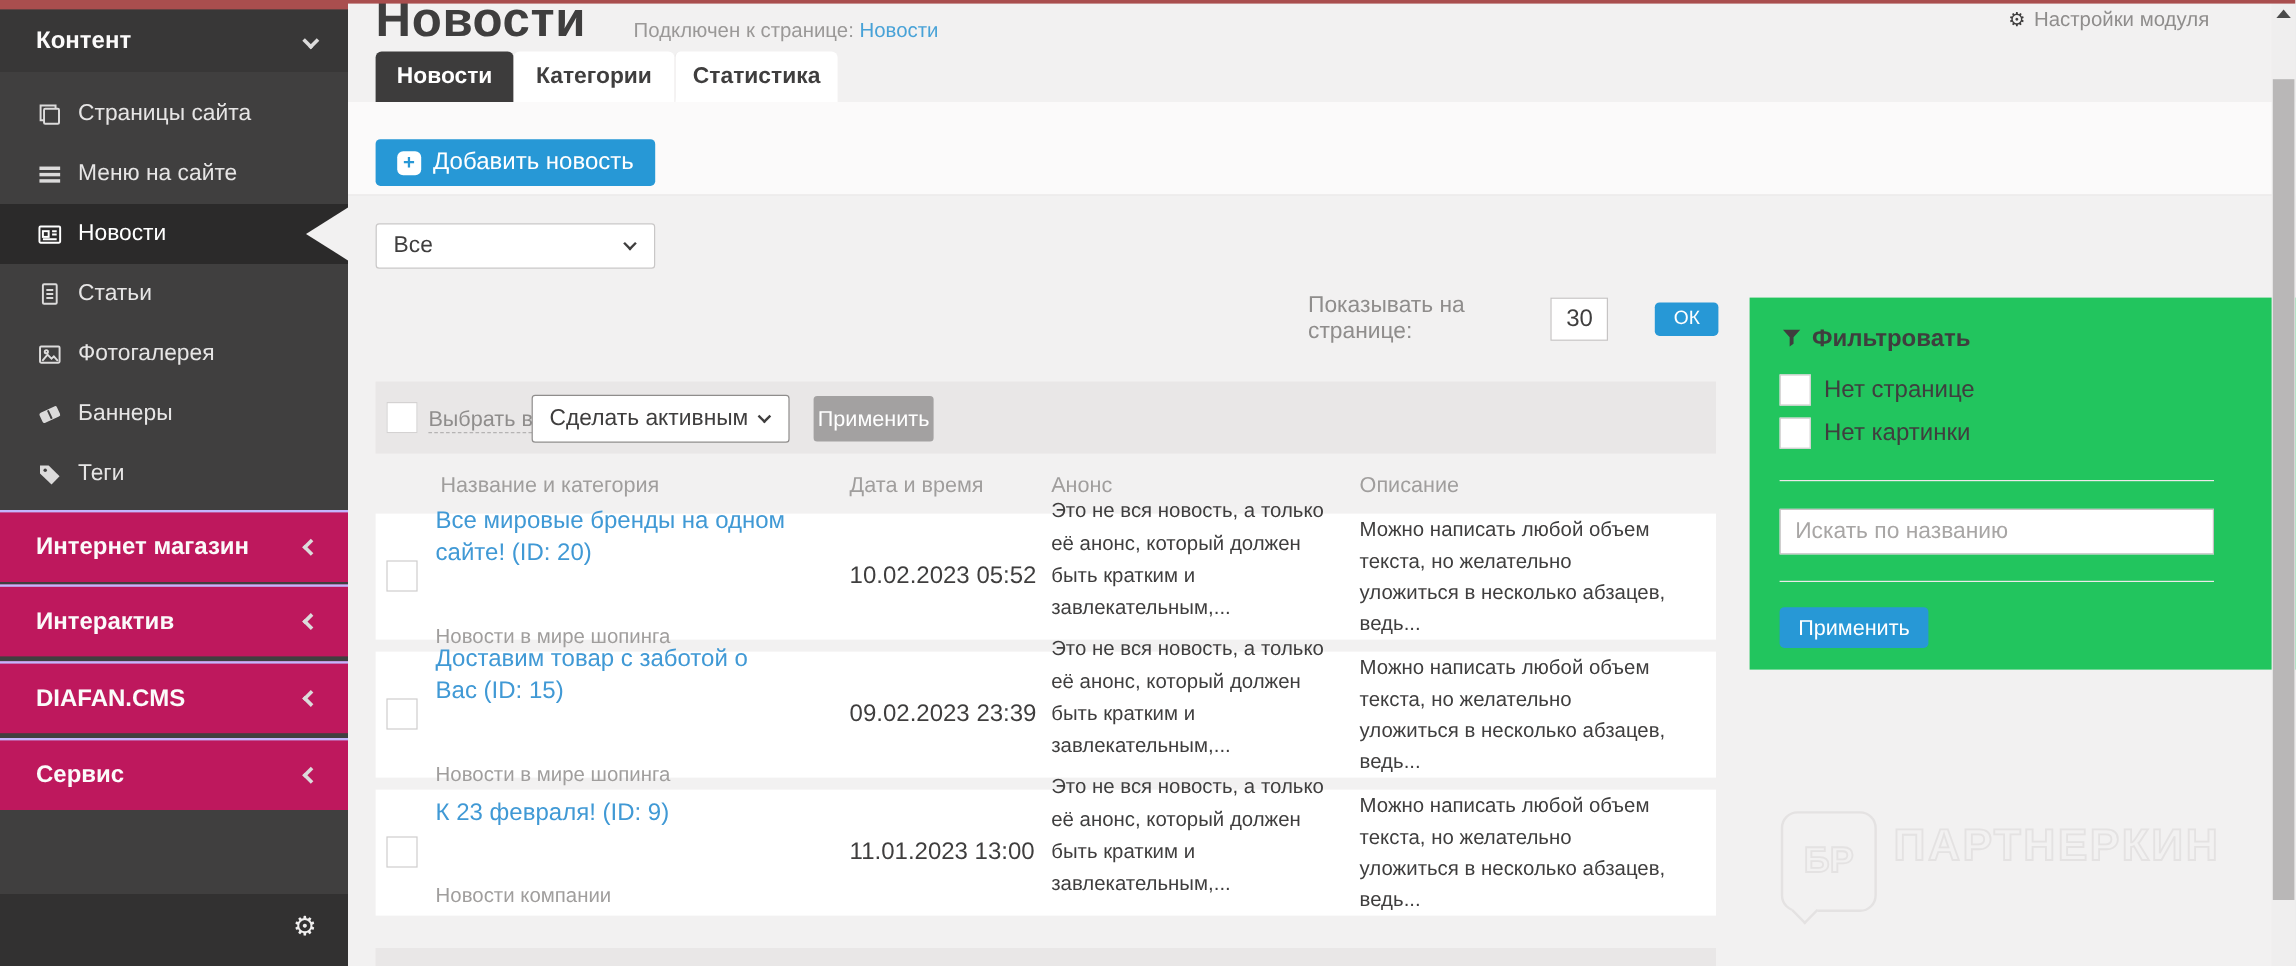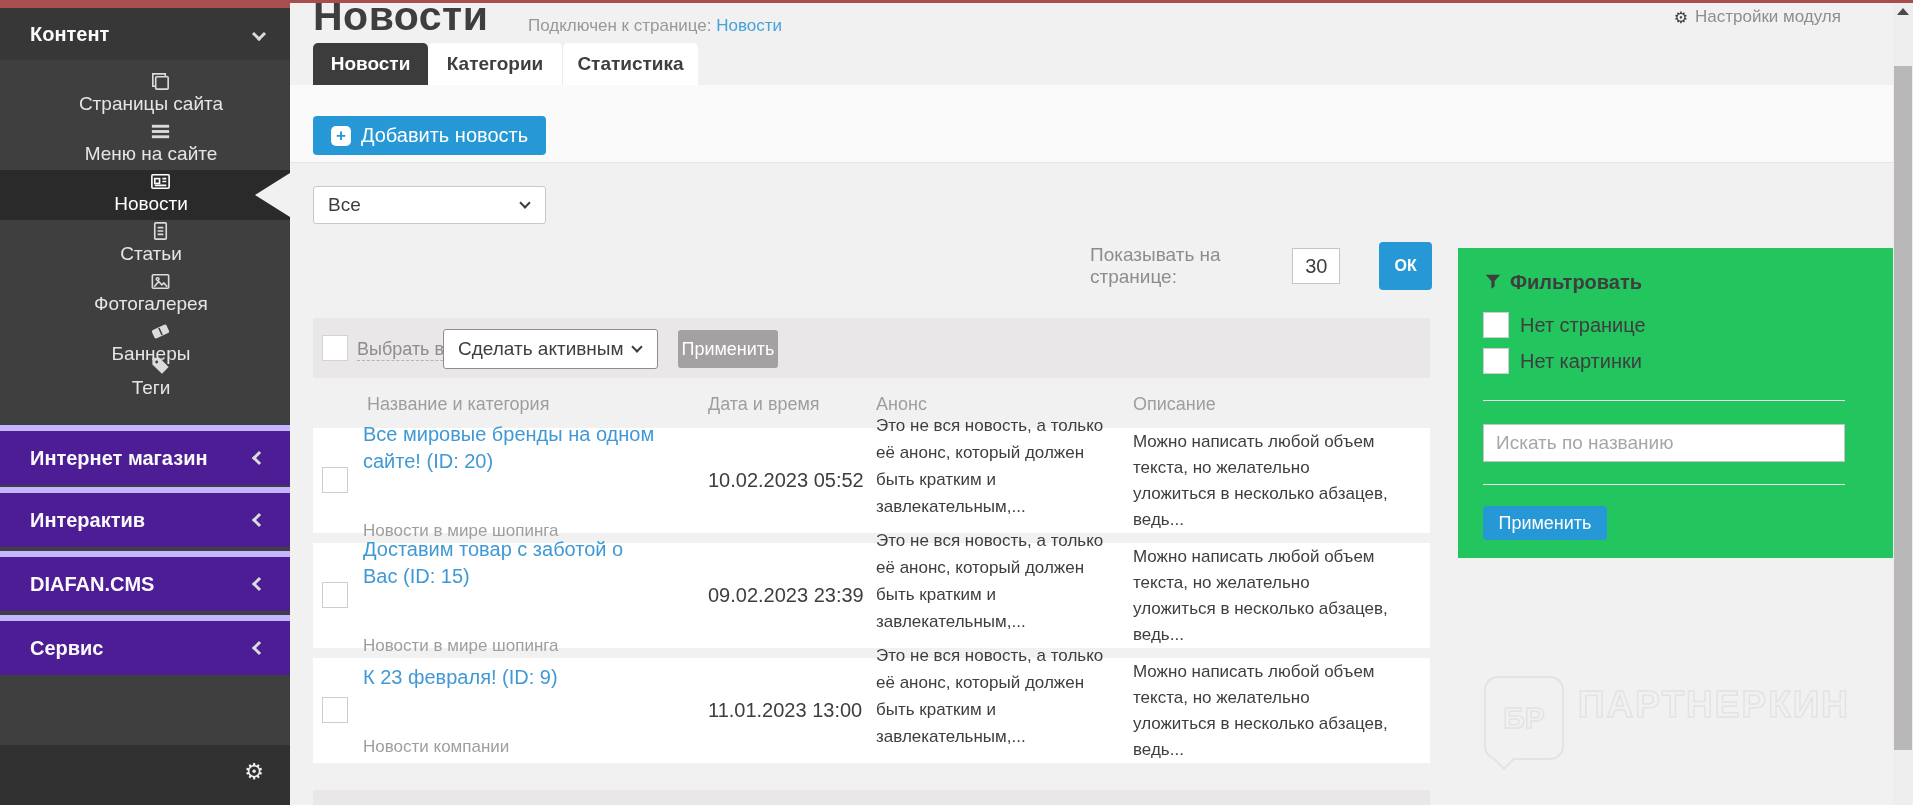--- a/index.html
+++ b/index.html
@@ -8,24 +8,24 @@
     position:relative; width:1913px; height:805px; overflow:hidden;
     background:#f2f1f1; font-family:"Liberation Sans", sans-serif; color:#3f3e3e;
   }
   
   .red-line { position:absolute; left:0; top:0; width:1913px; height:3px; background:#a94e4e; z-index:60; }
 
   
   .sidebar { position:absolute; left:0; top:0; width:290px; height:805px; background:#403f3f; z-index:40; }
   .sidebar .red-cap { position:absolute; left:0; top:0; width:290px; height:8px; background:#a94e4e; }
   .sb-row { position:absolute; left:0; width:290px; display:flex; align-items:center; cursor:pointer; }
-  .sb-section { height:60px; background:#4c1d95; border-top:6px solid #c4b5fd; }
+  .sb-section { height:60px; background:#be185d; border-top:2px solid #c4b5fd; }
   .sb-section .lbl { font-size:20px; font-weight:bold; color:#fbfafa; margin-left:30px; }
   .sb-head { height:52px; background:#383737; }
-  .sb-item { height:50px;flex-direction:column; }
+  .sb-item { height:50px; }
   .sb-item .lbl { font-size:19px; color:#e6e5e5; margin-left:12px; }
   .sb-item .ico { width:23px; height:23px; margin-left:30px; flex:0 0 auto; display:flex; align-items:center; justify-content:center; }
   .sb-item.active { background:#2b2a2a; }
   .sb-item.active .notch {
     position:absolute; right:0; top:50%; margin-top:-22px; width:0; height:0;
     border-top:22px solid transparent; border-bottom:22px solid transparent; border-right:35px solid #f2f1f1;
   }
   .chev { display:inline-block; width:10px; height:10px; border-right:3px solid #dcdbdb; border-bottom:3px solid #dcdbdb; }
   .chev.down { transform:rotate(45deg); }
   .chev.left { transform:rotate(135deg); }
@@ -55,21 +55,21 @@
   .plus-box { width:20px; height:20px; background:#fff; border-radius:5px; color:#2798d6; font-size:17px; font-weight:bold; line-height:20px; text-align:center; }
   .select { background:#fff; border:1px solid #c9c7c7; border-radius:3px; position:relative; display:flex; align-items:center; cursor:pointer; }
   .select .val { margin-left:14px; font-size:19px; color:#3f3e3e; }
   .select .chev { width:8px; height:8px; border-width:2px; border-color:#3f3e3e; position:absolute; right:16px; top:50%; margin-top:-6px; }
   .all-select { position:absolute; left:313px; top:186px; width:233px; height:38px; }
 
   
   .per-page { position:absolute; left:1090px; top:248px; width:342px; height:36px; display:flex; align-items:center; justify-content:flex-end; gap:13px; }
   .per-page .lbl { font-size:19px; color:#8f8d8c; }
   .per-page input { width:48px; height:36px; border:1px solid #c6c4c4; text-align:center; font-size:20px; color:#3f3e3e; font-family:"Liberation Sans",sans-serif; }
-  .per-page .ok { width:62px; height:48px; font-size:16px; font-weight:bold;margin-left:26px; }
+  .per-page .ok { width:62px; height:28px; font-size:16px; font-weight:normal;margin-left:26px; }
 
   
   .filter { position:absolute; left:1458px; top:248px; width:456px; height:310px; background:#22c55e; }
   .filter .f-title { position:absolute; left:52px; top:23px; font-size:20px; font-weight:bold; color:#3f3e3e; }
   .funnel { position:absolute; left:26px; top:25px; width:18px; height:18px; }
   .checkbox { width:26px; height:26px; background:#fff; border:1px solid #cfcdcd; cursor:pointer; }
   .f-cb1 { position:absolute; left:25px; top:64px; }
   .f-cb2 { position:absolute; left:25px; top:100px; }
   .f-lbl { position:absolute; left:62px; font-size:20px; color:#3f3e3e; cursor:pointer; }
   .f-l1 { top:66px; } .f-l2 { top:102px; }
@@ -187,21 +187,21 @@
         <svg class="icn" width="23" height="23" viewBox="0 0 24 24">
             <g transform="rotate(-25 12 12)" fill="none" stroke="#dcdbdb" stroke-width="1.7">
               <rect x="4.5" y="8" width="15" height="8" rx="1" fill="#dcdbdb"></rect>
               <path d="M12 8v8" stroke="#403f3f"></path>
             </g>
           </svg>
       </span>
       <span class="lbl">Баннеры</span>
     </div>
 
-    <div class="sb-row sb-item" style="top:354px;">
+    <div class="sb-row sb-item" style="top:370px;">
       <span class="ico">
         <svg class="icn" width="23" height="23" viewBox="0 0 24 24">
             <path d="M3.5 4h7.5l9.5 9.5-7 7L3.5 11z" fill="#dcdbdb"></path>
             <circle cx="8" cy="8.3" r="1.5" fill="#403f3f"></circle>
           </svg>
       </span>
       <span class="lbl">Теги</span>
     </div>
 
     <div class="sb-row sb-section" style="top:425px;">

